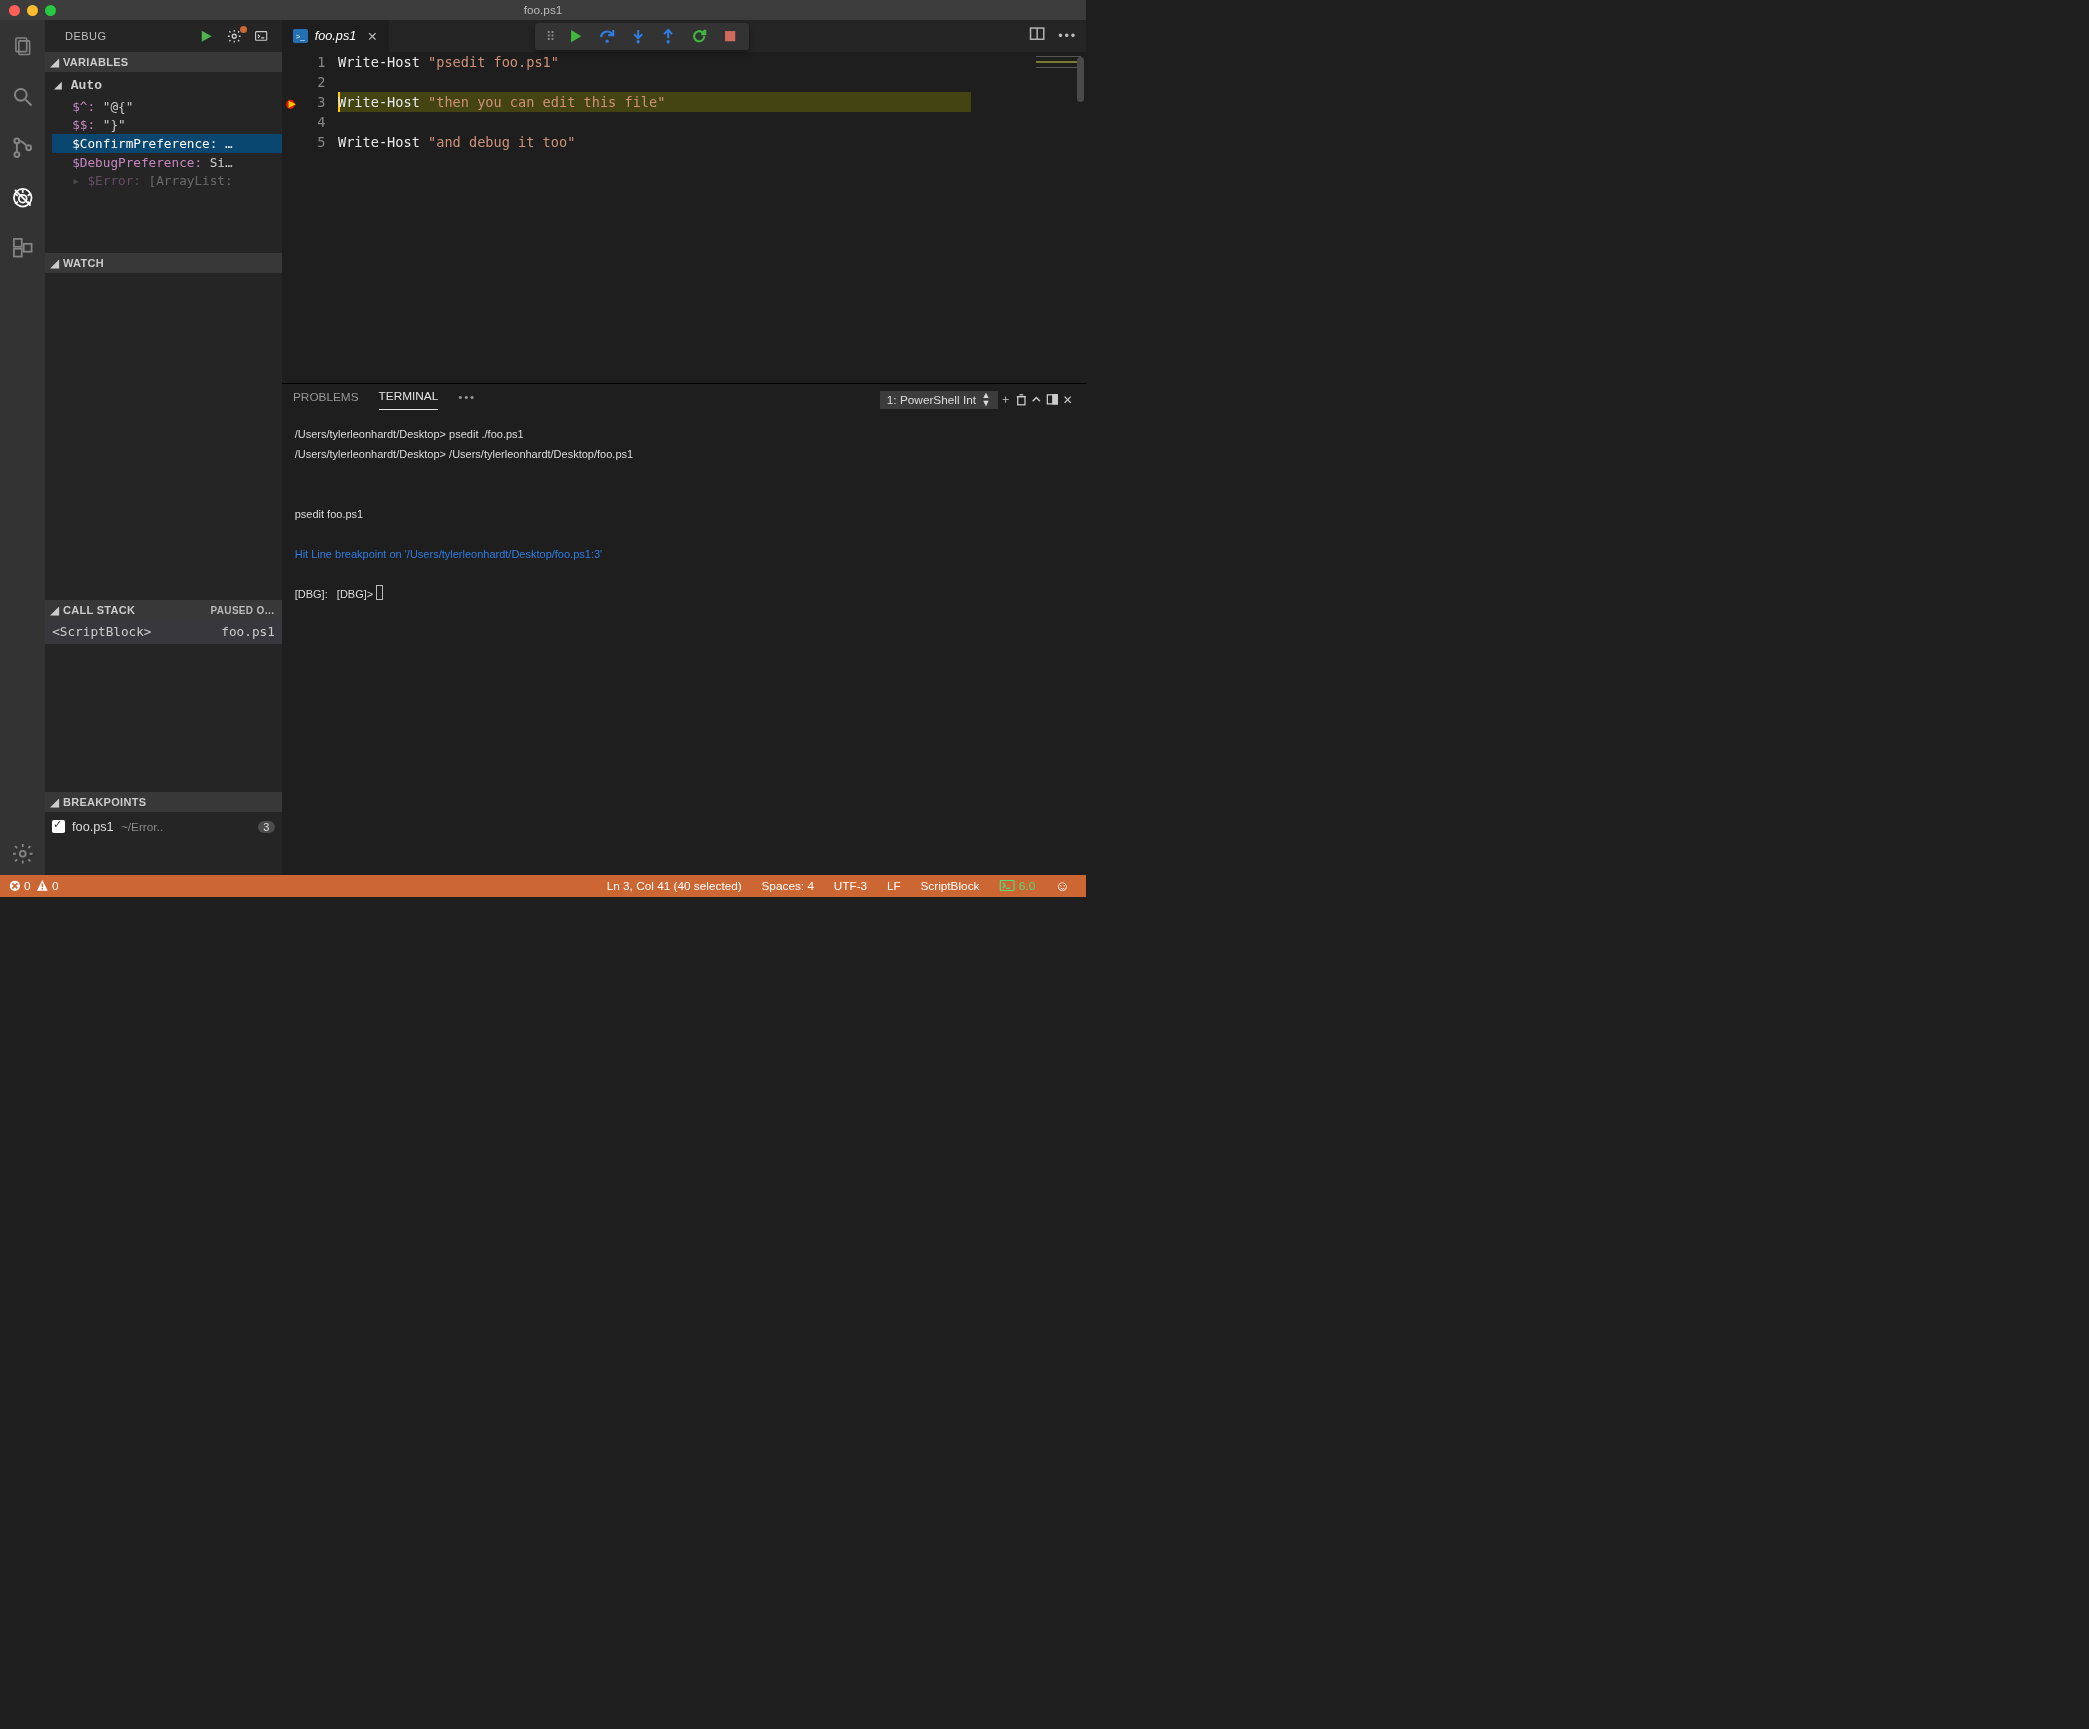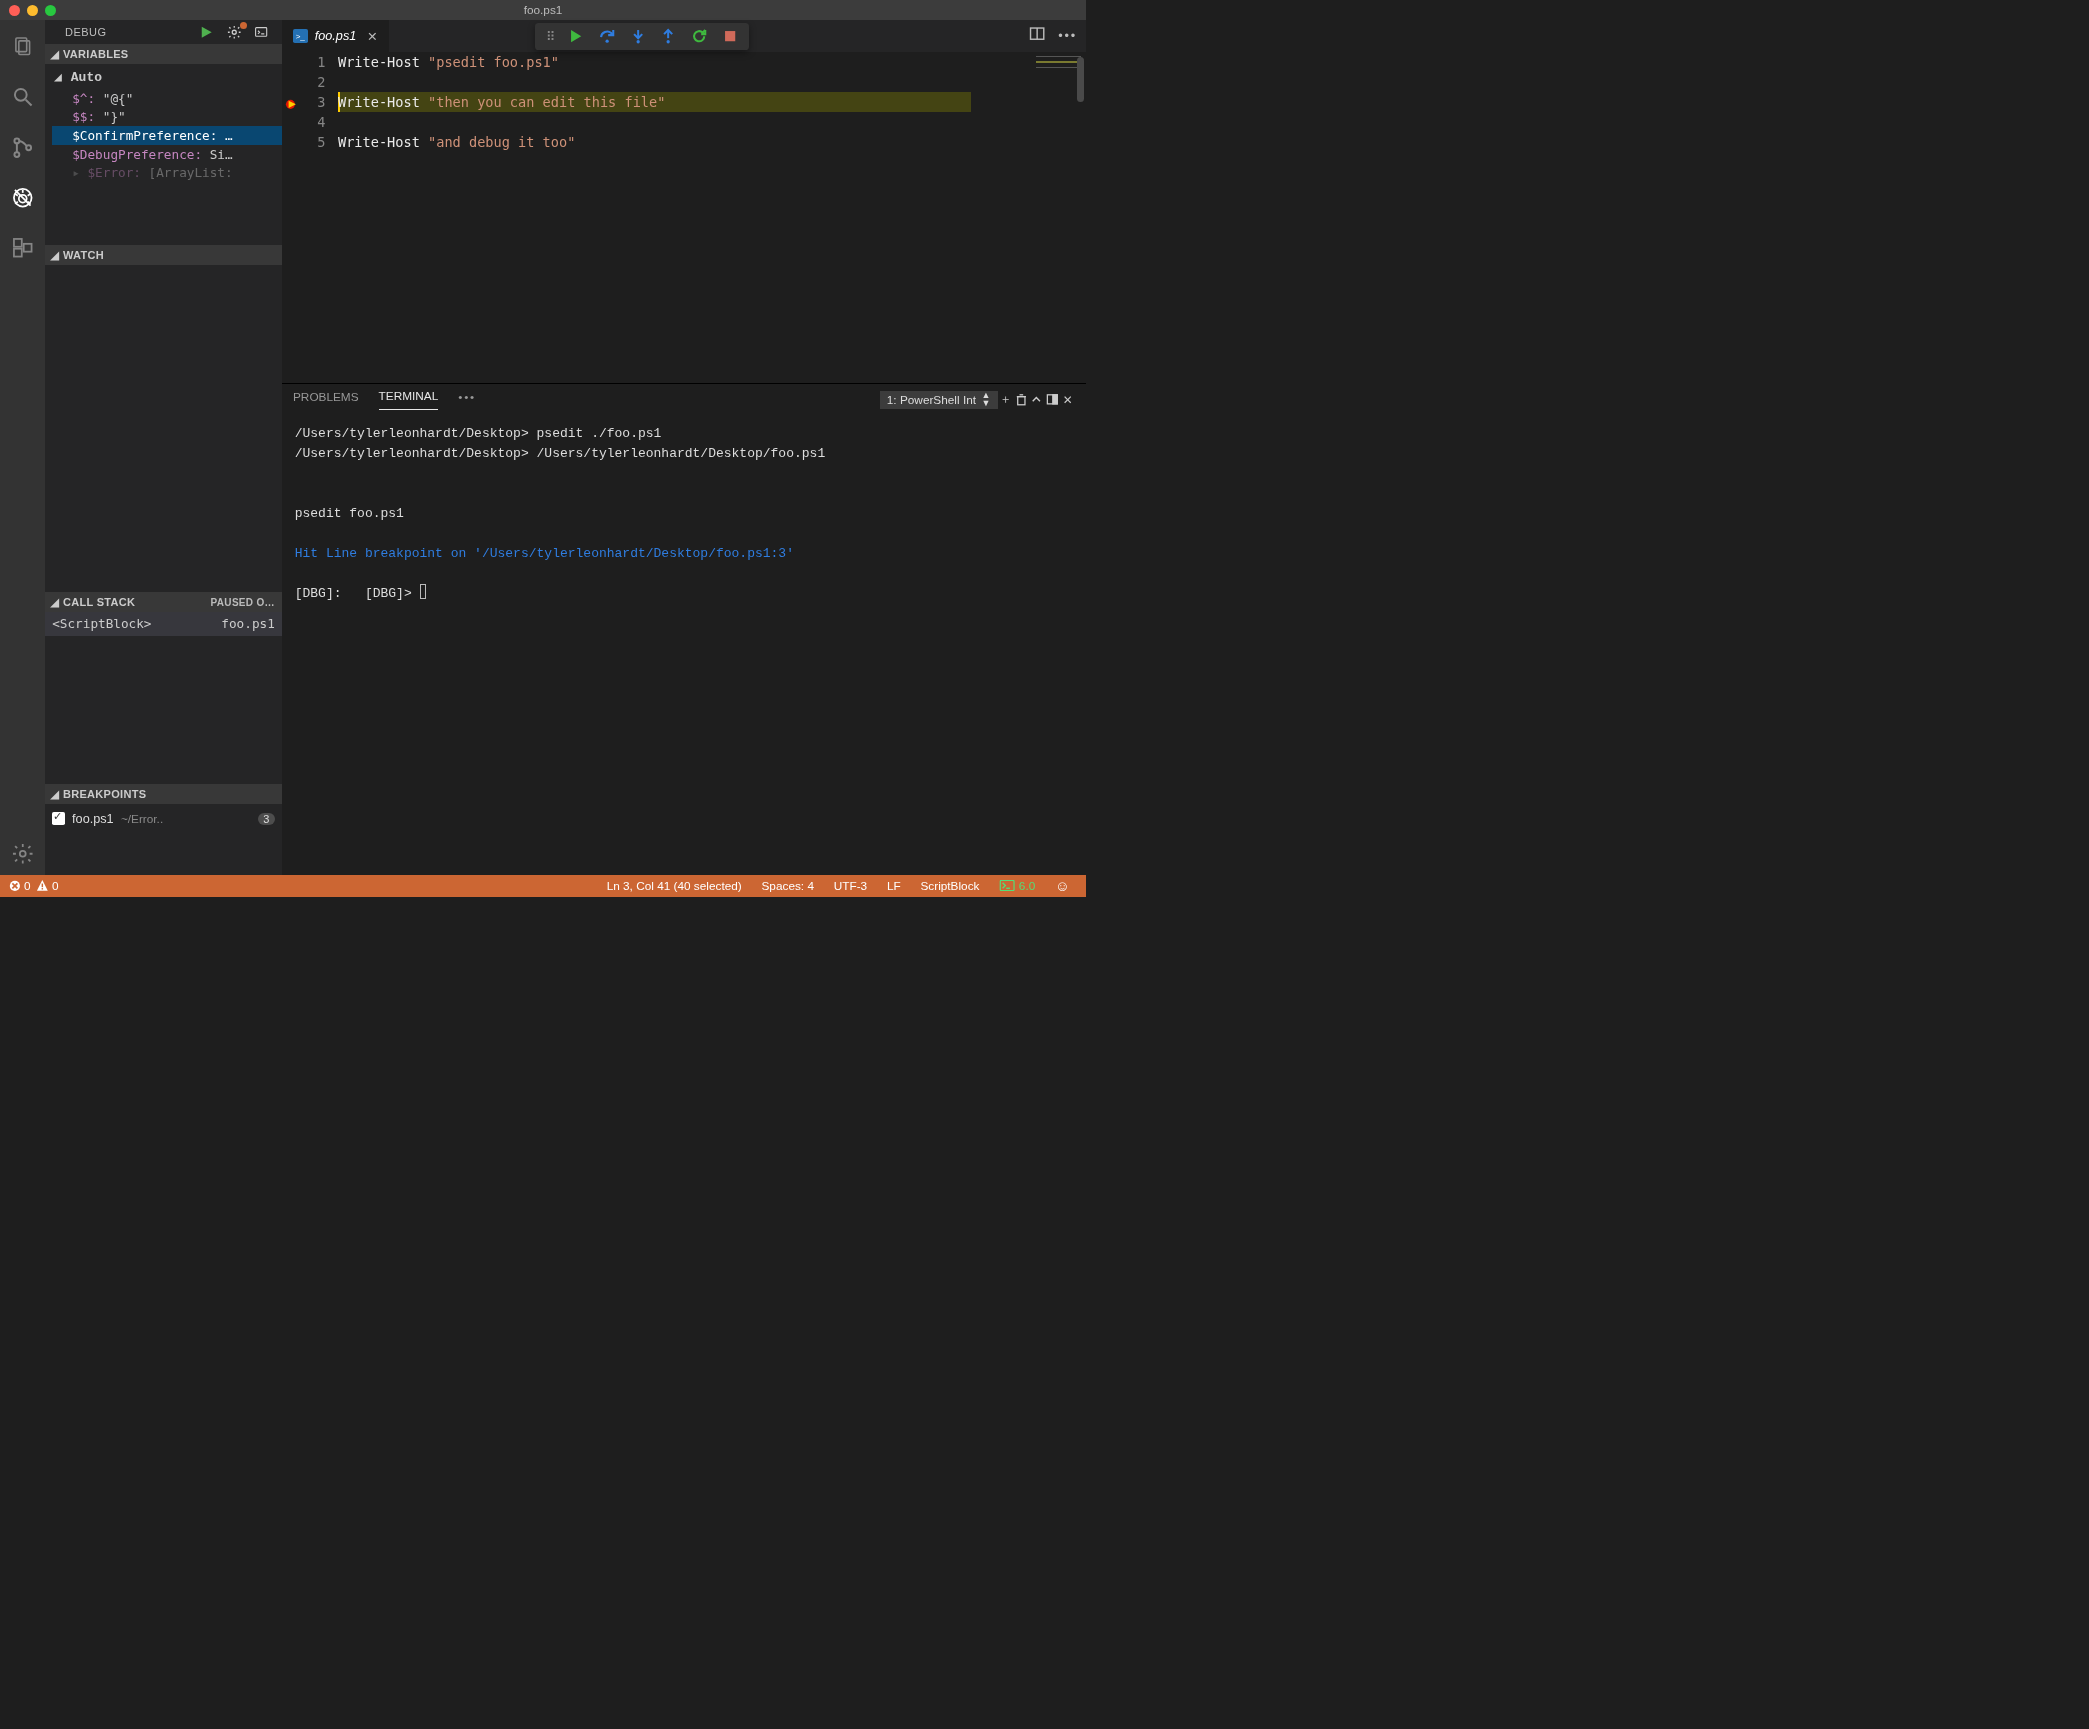--- a/index.html
+++ b/index.html
@@ -42,21 +42,21 @@
   .activitybar .act.active { color: #fff; }
   .activitybar .act svg { width: 23.5px; height: 23.5px; }
   .activitybar .spacer { flex: 1; }
 
   
   .sidepanel {
     width: 237px; background: #252526; display: flex; flex-direction: column;
     color: #cccccc;
   }
   .debug-header {
-    height: 24px; display: flex; align-items: center; gap: 11px;
+    height: 32px; display: flex; align-items: center; gap: 11px;
     padding: 0 12.7px 0 20px; font-size: 11px; letter-spacing: 0.5px;
   }
   .debug-header .lbl { flex: 1; color: #bfbfbf; font-weight: 400; }
   .debug-header .icon { width: 16.3px; height: 16.3px; display: inline-flex; align-items: center; justify-content: center; color: #ccc; }
   .play { color: #4fb14f; }
   .gearwrap { position: relative; }
   .gearwrap .blip { position: absolute; top: -1.8px; right: -5.4px; width: 7.2px; height: 7.2px; border-radius: 50%; background: #cc6633; }
 
   .section-hdr {
     height: 20px; background: #383838; color: #ccc; font-size: 11px; font-weight: 700;
@@ -148,22 +148,22 @@
   .ptab { padding-bottom: 5.4px; cursor: pointer; }
   .ptab.active { color: #e7e7e7; border-bottom: 0.9px solid #e7e7e7; }
   .ptab.more { letter-spacing: 1.8px; }
   .panel-tabs .right { margin-left: auto; display: flex; align-items: center; gap: 1px; }
   .selector {
     background: #3c3c3c; color: #ddd; font-size: 11.8px; padding: 1.8px 7.2px;
     display: flex; align-items: center; gap: 5.4px; border-radius: 0;
   }
   .panel-icn { width:14.5px; height:14.5px; display:flex; align-items:center; justify-content:center; color:#ccc; }
   .terminal {
-    flex: 1; padding: 9px 12.7px; font-family: Liberation Mono, monospace;
-    font-size: 13px; line-height: 20px; color: #ddd; white-space: pre-wrap;
+    flex: 1; padding: 9px 12.7px; font-family: Liberation Sans, sans-serif;
+    font-size: 11px; line-height: 20px; color: #ddd; white-space: pre-wrap;
   }
   .term-blue { color: #2f7de0; }
   .cursor { display:inline-block; width:6.3px; height:14.5px; border:0.9px solid #bbb; vertical-align:-1.8px; }
 
   
   .statusbar {
     height: 22px; background: #cc6633; color: #fff;
     display: flex; align-items: center; padding: 0 9px; font-size: 11.8px;
     gap: 5.4px;
   }

